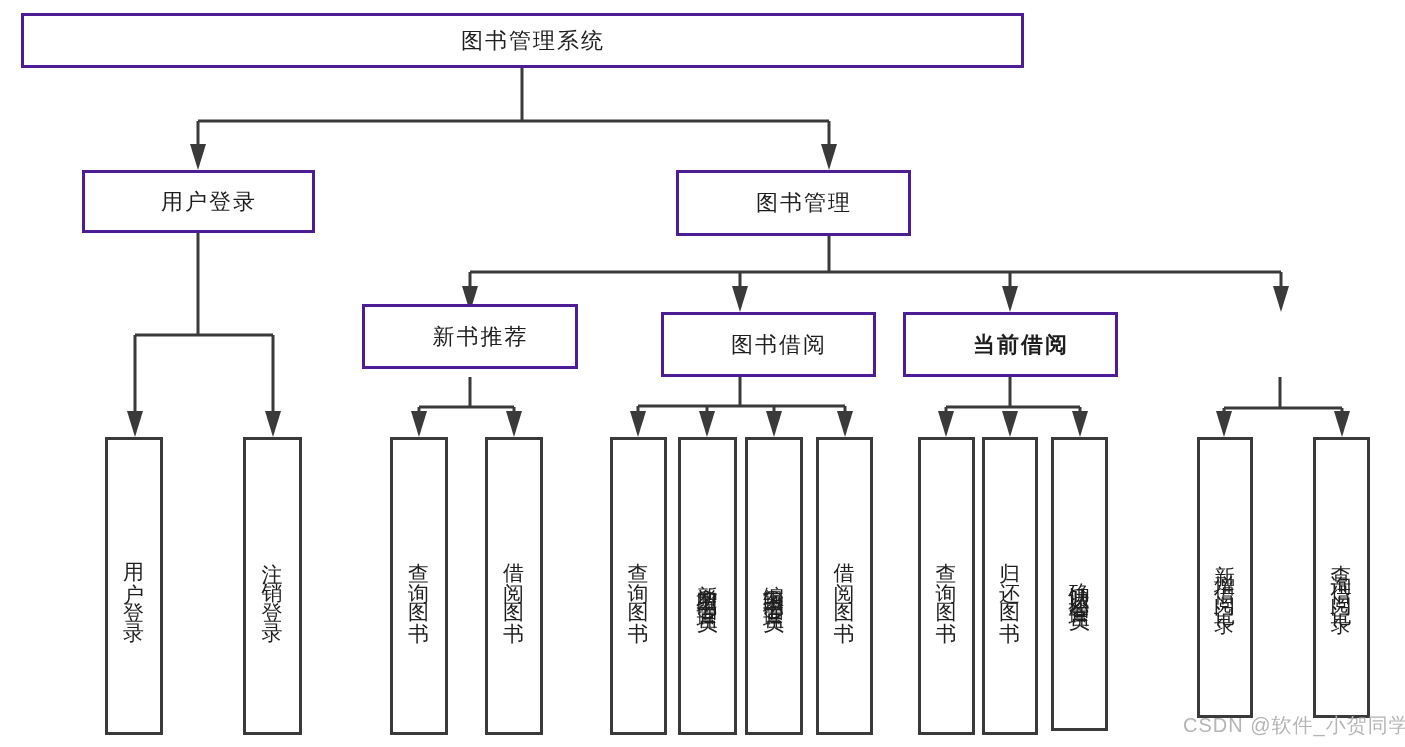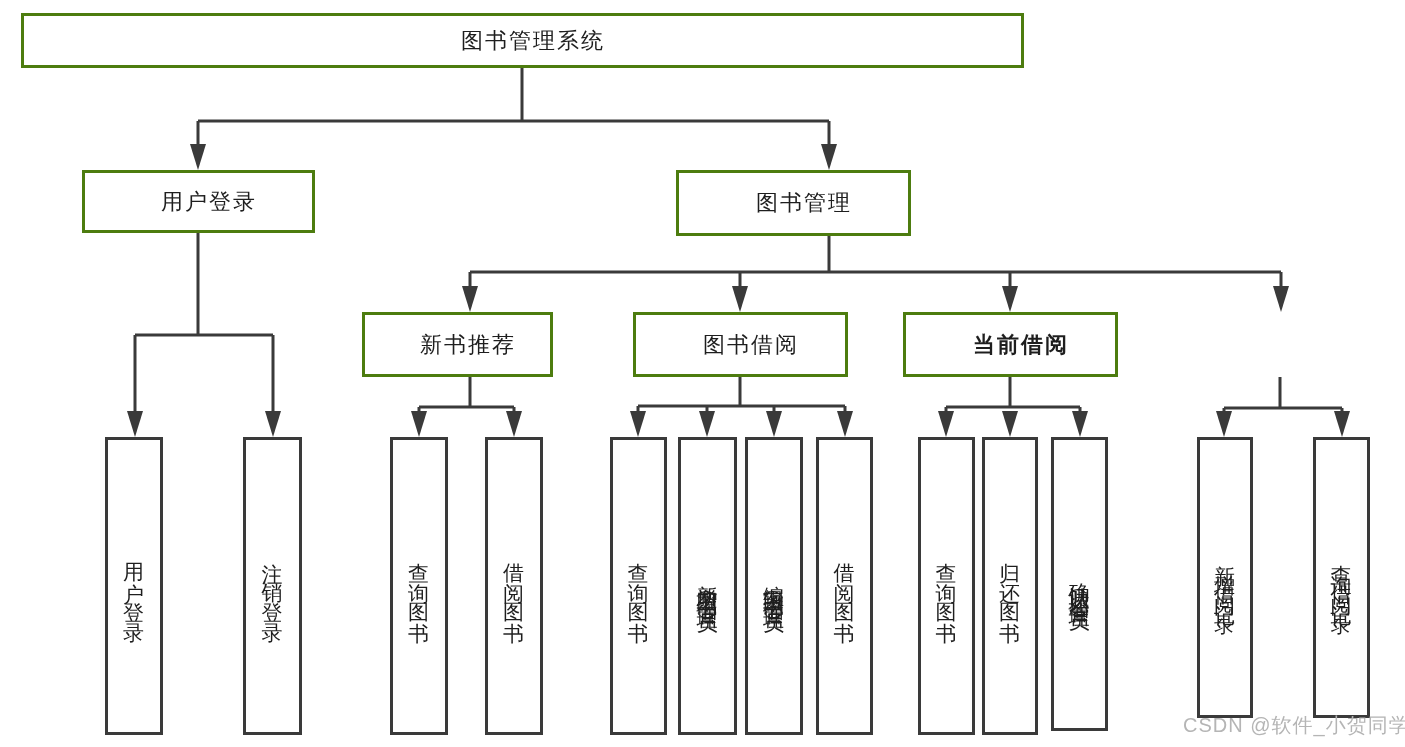--- a/index.html
+++ b/index.html
@@ -5,21 +5,21 @@
   html,body{margin:0;padding:0;}
   body{
     width:1405px;height:747px;position:relative;background:#ffffff;
     font-family:"Liberation Sans","DejaVu Sans",sans-serif;
     overflow:hidden;
   }
   #canvas{position:absolute;left:0;top:0;width:1405px;height:747px;}
   svg.connectors{position:absolute;left:0;top:0;z-index:1;}
   .hbox{
     position:absolute;z-index:2;box-sizing:border-box;
-    border:3px solid #4d7c0f;background:#ffffff;
+    border:3px solid #4c1d95;background:#ffffff;
     display:flex;align-items:center;justify-content:center;
     font-size:22px;color:#1e1e1e;letter-spacing:2px;white-space:nowrap;padding-left:21px;
   }
   .vbox{
     position:absolute;z-index:2;box-sizing:border-box;
     border:3px solid #3a3a3a;background:#ffffff;
     display:flex;align-items:center;justify-content:center;
     writing-mode:vertical-rl;text-orientation:mixed;
     font-size:21px;color:#1e1e1e;line-height:1;
   }
@@ -70,22 +70,22 @@
     <path d="M1280 377 V408 M1224 408 H1342 M1224 408 V413 M1342 408 V413"></path>
     <polygon points="1216,411 1232,411 1224,437" fill="#3a3a3a" stroke="none"></polygon>
     <polygon points="1334,411 1350,411 1342,437" fill="#3a3a3a" stroke="none"></polygon>
   </svg>
 
   <div class="hbox" style="left:21px;top:13px;width:1003px;height:55px;">图书管理系统</div>
 
   <div class="hbox" style="left:82px;top:170px;width:233px;height:63px;">用户登录</div>
   <div class="hbox" style="left:676px;top:170px;width:235px;height:66px;">图书管理</div>
 
-  <div class="hbox" style="left:362px;top:312px;width:191px;height:65px;">新书推荐</div>
-  <div class="hbox" style="left:633px;top:312px;width:215px;height:65px;">图书借阅</div>
+  <div class="hbox" style="left:362px;top:304px;width:216px;height:65px;">新书推荐</div>
+  <div class="hbox" style="left:661px;top:312px;width:215px;height:65px;">图书借阅</div>
   <div class="hbox" style="left:903px;top:312px;width:215px;height:65px;font-weight:bold;">当前借阅</div>
 
   <div class="vbox ls4" style="left:105px;top:437px;width:58px;height:298px;">用户登录</div>
   <div class="vbox ls4" style="left:243px;top:437px;width:59px;height:298px;">注销登录</div>
 
   <div class="vbox ls4" style="left:390px;top:437px;width:58px;height:298px;">查询图书</div>
   <div class="vbox ls4" style="left:485px;top:437px;width:58px;height:298px;">借阅图书</div>
 
   <div class="vbox ls4" style="left:610px;top:437px;width:57px;height:298px;">查询图书</div>
   <div class="vbox ls10" style="left:678px;top:437px;width:59px;height:298px;">新增图书（管理员）</div>

